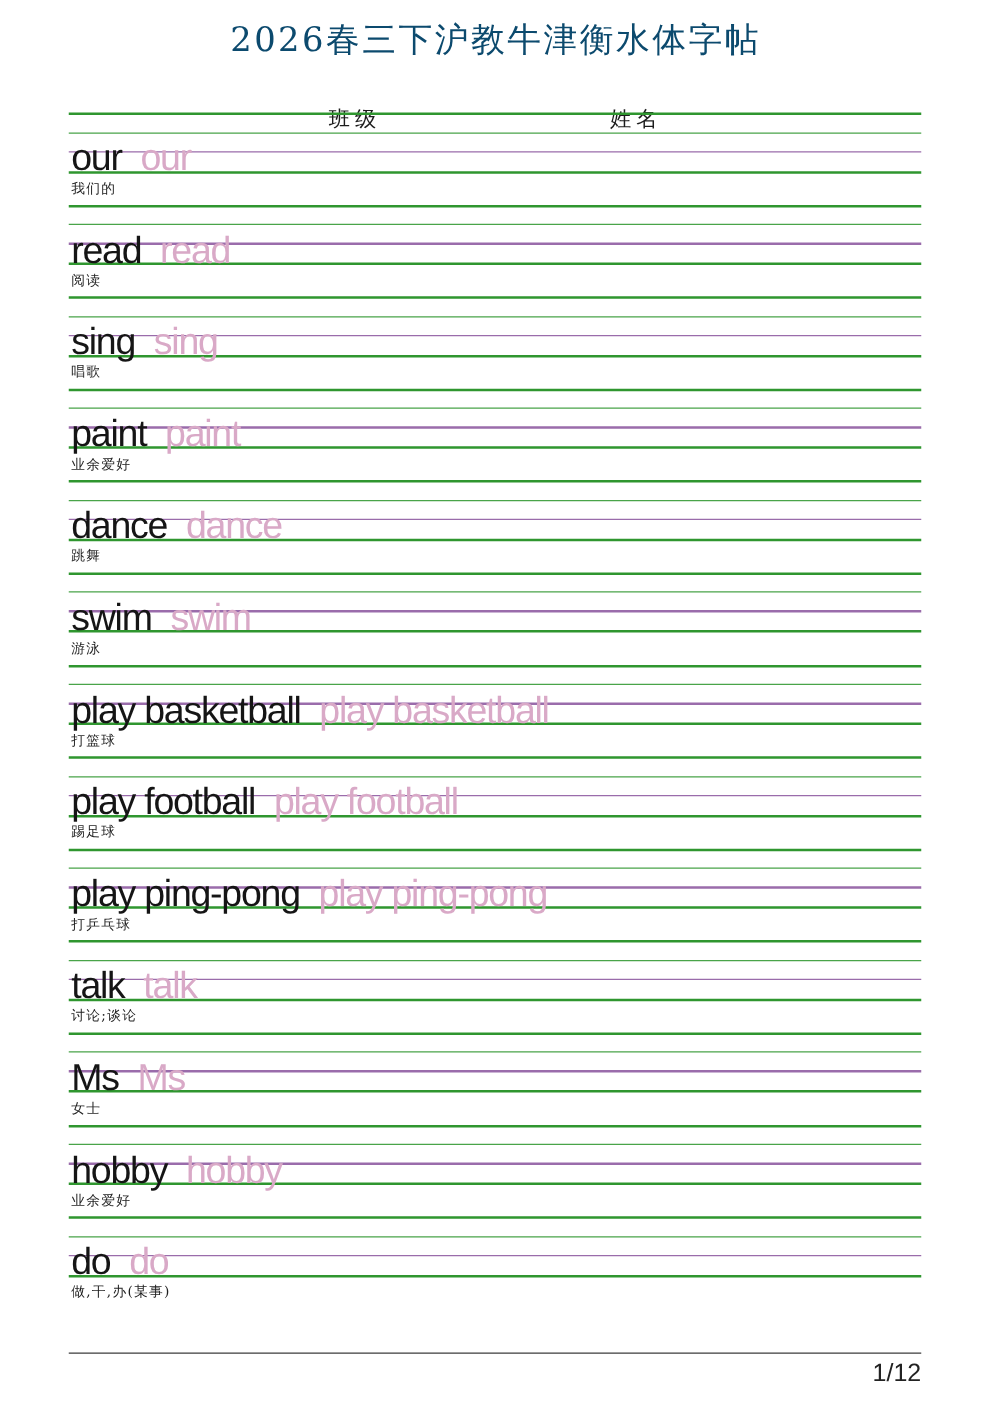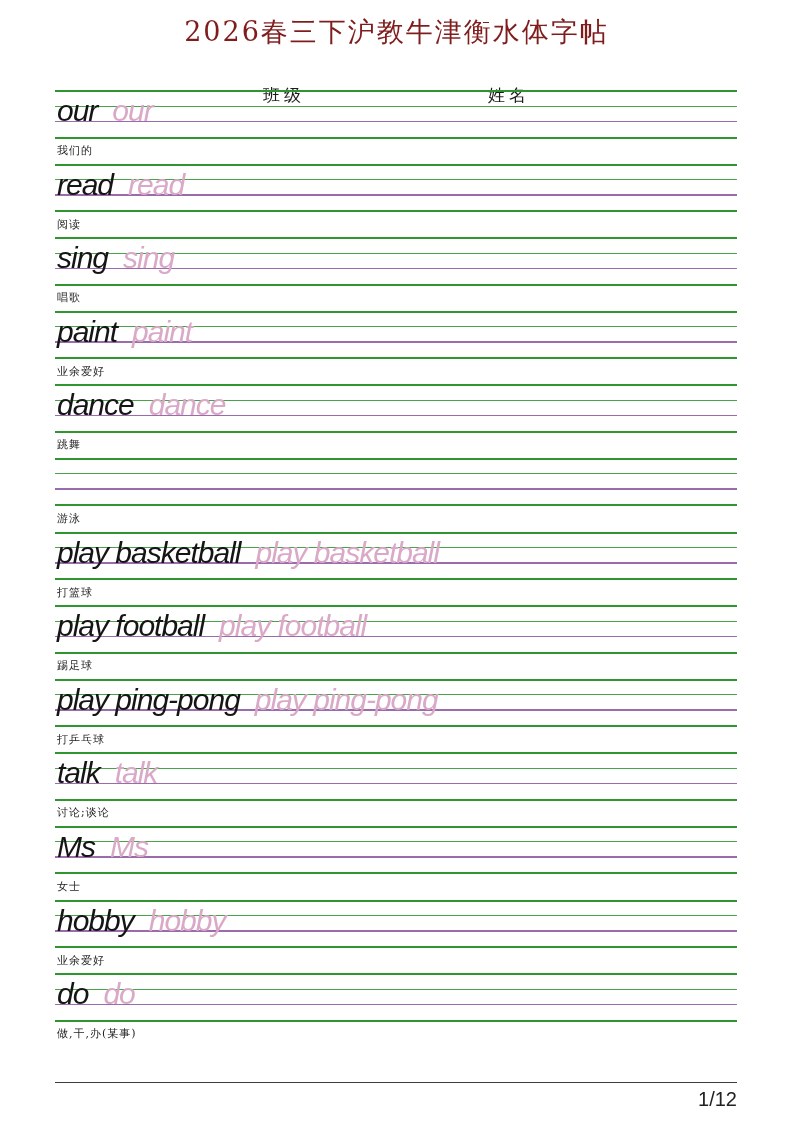--- a/index.html
+++ b/index.html
@@ -8,42 +8,42 @@
     width:793px;height:1122px;
     background:#ffffff;
     overflow:hidden;
     font-family:"Liberation Sans",sans-serif;
     color:#151515;
   }
   .title{
     position:absolute;top:14px;left:0;width:793px;
     text-align:center;
     font-family:"DejaVu Serif","Liberation Serif",serif;
-    font-size:27px;letter-spacing:2px;color:#7f1d1d;
+    font-size:27px;letter-spacing:2px;color:#0c4a6e;
     white-space:nowrap;
   }
   .hdr-label{
     position:absolute;top:58px;
     font-family:"DejaVu Serif","Liberation Serif",serif;
     font-size:17px;letter-spacing:4px;color:#1c1c1c;margin-top:26px;
   }
   .hdr-class{left:263px;}
   .hdr-name{left:488px;}
 
   #rows{position:absolute;top:90px;left:55px;width:682px;}
   .block{position:relative;height:73.6px;}
   .line{position:absolute;left:0;width:682px;}
   .l1{top:0;height:2px;background:var(--green,#2f962f);}
   .l2{top:15.5px;height:1px;background:var(--green-thin,#49a449);}
   .l3{top:30.5px;height:1.5px;background:var(--purple,#9a6cab);}
   .l4{top:46.5px;height:2px;background:var(--green,#2f962f);}
   .words{
-    position:absolute;top:0;left:2px;width:678px;
+    position:absolute;top:16px;left:2px;width:678px;
     line-height:41px;white-space:nowrap;
-    font-style:italic;font-size:30px;letter-spacing:-1px;
+    font-size:30px;letter-spacing:-1px;
   }
   .w-black{color:var(--ink,#151515);}
   .w-pink{color:var(--pink,#d9a9c7);margin-left:15px;}
   .meaning{
     position:absolute;top:50px;left:2px;
     font-family:"DejaVu Serif","Liberation Serif",serif;
     font-size:11px;color:#1e1e1e;letter-spacing:1px;
     line-height:22px;white-space:nowrap;
   }
   .footer-line{
@@ -120,20 +120,23 @@
       <span class="w-black">dance</span><span class="w-pink">dance</span>
     </div>
     <div class="meaning">跳舞</div>
   </div>
 
   <div class="block">
     <div class="line l1"></div>
     <div class="line l2"></div>
     <div class="line l3"></div>
     <div class="line l4"></div>
+    <div class="words">
+      <span class="w-black">swim</span><span class="w-pink">swim</span>
+    </div>
     <div class="meaning">游泳</div>
   </div>
 
   <div class="block">
     <div class="line l1"></div>
     <div class="line l2"></div>
     <div class="line l3"></div>
     <div class="line l4"></div>
     <div class="words">
       <span class="w-black">play basketball</span><span class="w-pink">play basketball</span>

